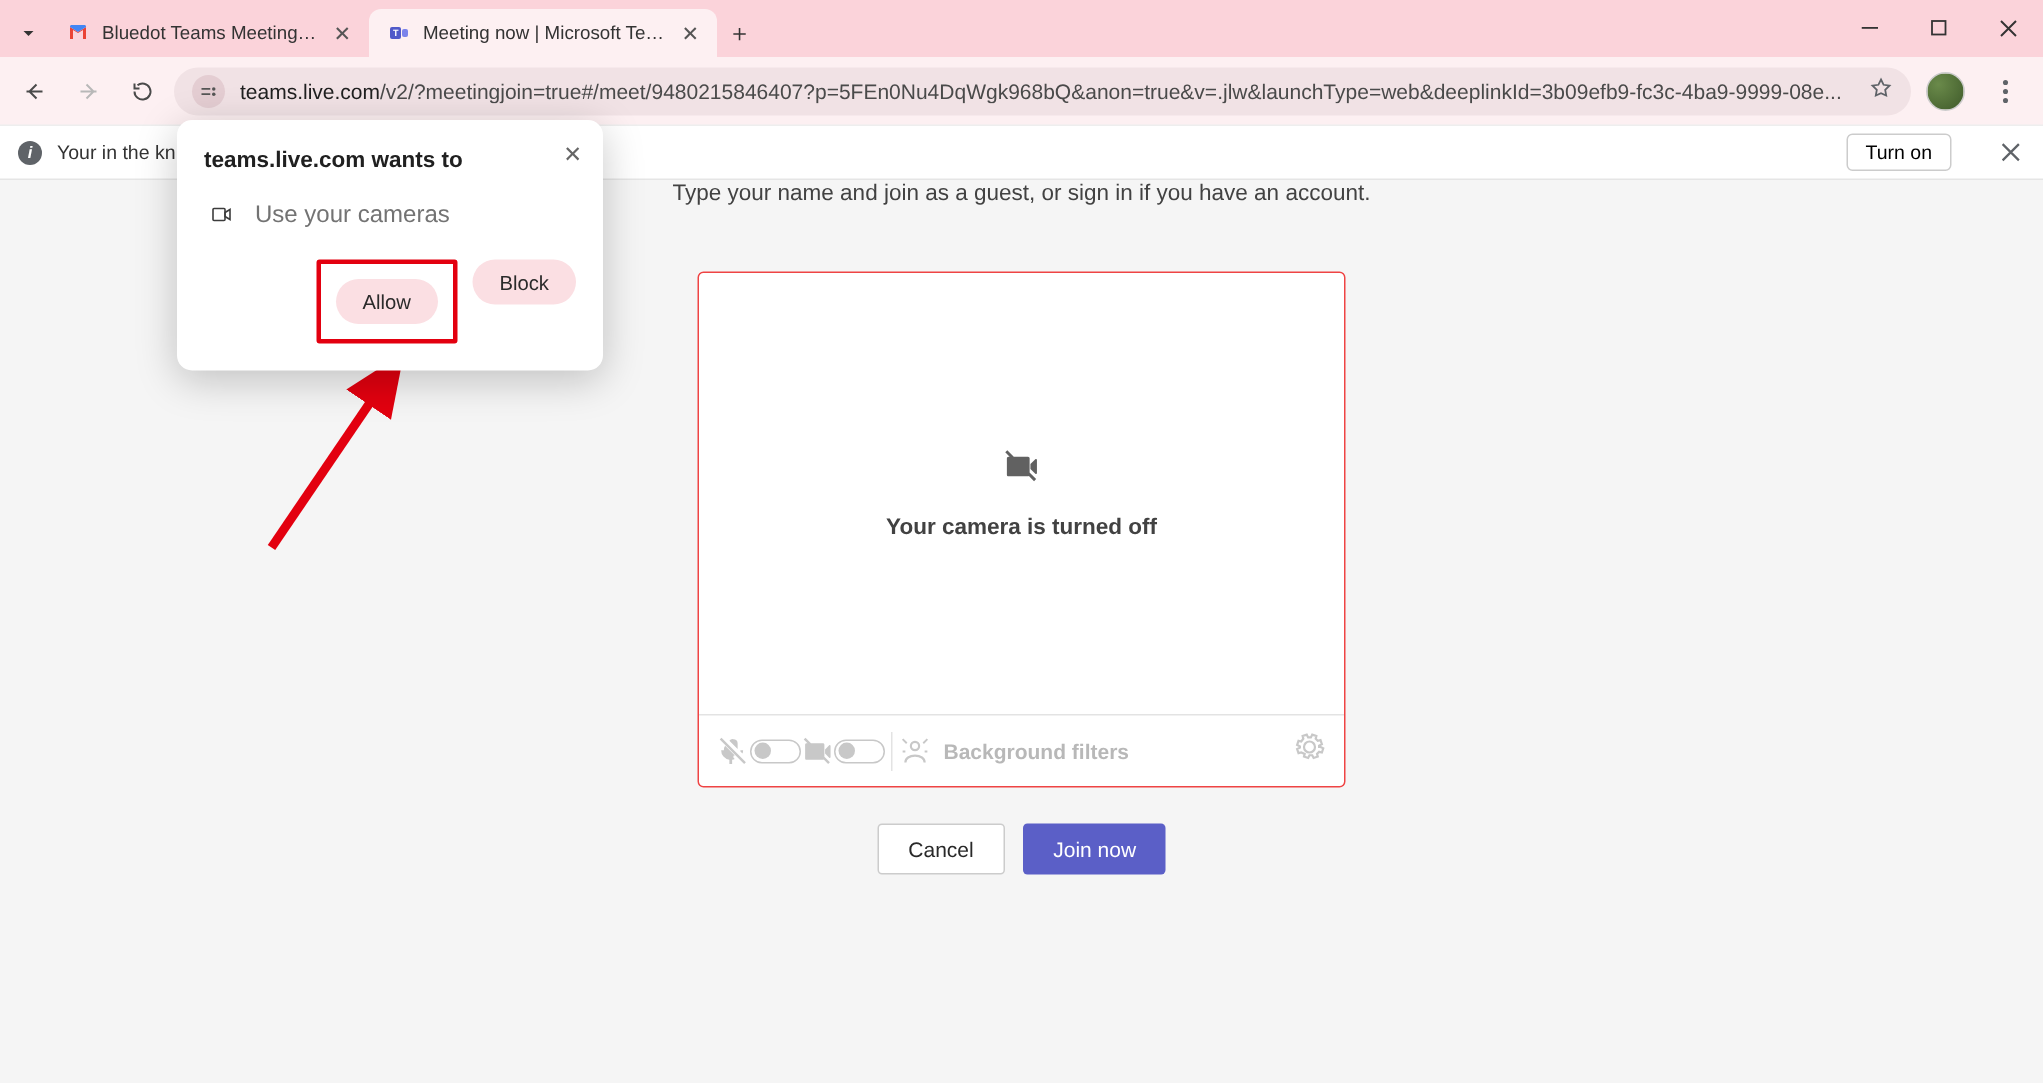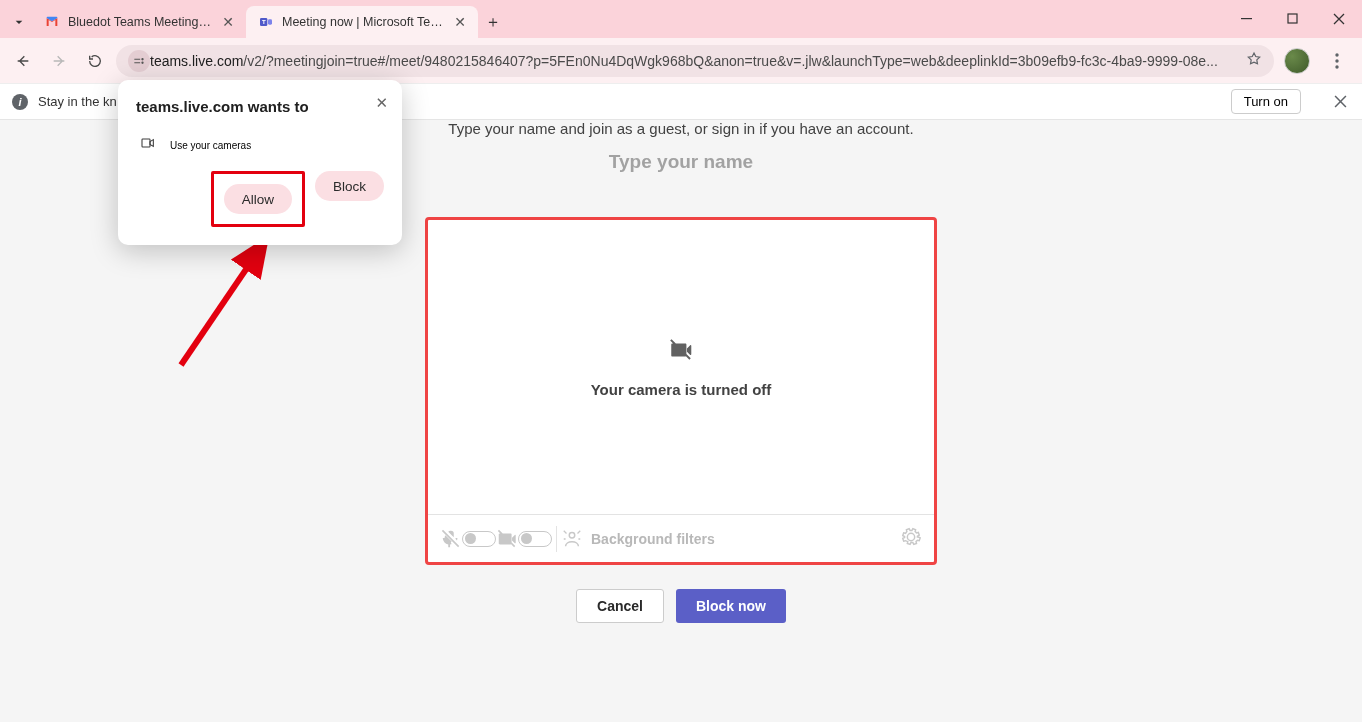--- a/index.html
+++ b/index.html
@@ -14,61 +14,61 @@
   .tabstrip .tab .close { font-size: 14px; color:#555; }
   .tabstrip .caret { width:26px; height:32px; display:flex; align-items:center; justify-content:center; color:#333; }
   .tabstrip .newtab { width:30px; height:32px; display:flex; align-items:center; justify-content:center; color:#333; font-size:16px; }
   .winctrls { position:absolute; right:0; top:0; height:38px; display:flex; }
   .winctrls .wc { width:46px; display:flex; align-items:center; justify-content:center; color:#333; }
 
   
   .toolbar { height: 46px; background: #fdf0f2; display:flex; align-items:center; padding: 0 8px; gap: 6px; border-bottom: 1px solid #eee; }
   .toolbar .navbtn { width:30px; height:30px; display:flex; align-items:center; justify-content:center; color:#5f6368; border-radius:50%; }
   .toolbar .navbtn.disabled { color:#b3b3b3; }
-  .omnibox { flex:1; height:32px; background:#f1e2e5; border-radius:16px; display:flex; align-items:center; padding:0 12px; color:#333; font-size:14px; }
+  .omnibox { flex:1; height:32px; background:#f1e2e5; border-radius:16px; display:flex; align-items:center; padding:0 12px; color:#333; font-size:14px; gap:10px; }
   .omnibox .sitechip { width:22px; height:22px; border-radius:50%; background:#e4cdd2; display:flex; align-items:center; justify-content:center; font-size:12px; }
   .omnibox .url { flex:1; white-space:nowrap; overflow:hidden; text-overflow:ellipsis; color:#4a4a4a; }
   .omnibox .url .origin { color:#202020; }
   .toolbar .iconbtn { width:34px; height:34px; display:flex; align-items:center; justify-content:center; border-radius:50%; color:#5f6368; }
   .toolbar .avatar { width:26px; height:26px; border-radius:50%; background: radial-gradient(circle at 30% 30%, #6a8a4a, #3f5a2a); border:1px solid #ccc; }
 
   
   .infobar { height:36px; background:#ffffff; border-bottom:1px solid #e5e5e5; display:flex; align-items:center; padding:0 12px; gap:10px; color:#333; font-size:13px; position: relative; }
   .infobar .info-icon { width:16px; height:16px; border-radius:50%; background:#5f6368; color:#fff; font-size:11px; display:flex; align-items:center; justify-content:center; font-style: italic; font-weight: bold;}
   .infobar .right { position:absolute; right:8px; display:flex; align-items:center; gap:25px; }
   .infobar .turnon { border:1px solid #ccc; background:#fff; padding:4px 12px; border-radius:4px; font-size:13px; }
   .infobar .xbtn { width:28px; height:28px; display:flex; align-items:center; justify-content:center; color:#5f6368; }
 
   
   .content { position:absolute; top:120px; left:0; right:0; bottom:0; background:#f5f5f5; }
   .prompt-line { text-align:center; font-size:15px; color:#424242; }
   .name-line { text-align:center; font-size:19px; font-weight:700; color:#a2a2a2; margin-top:14px; }
 
-  .video-panel { width:512px; margin:44px auto 0 auto; background:#fff; border:3px solid #ef4444; border-radius:4px; }
+  .video-panel { width:432px; margin:44px auto 0 auto; background:#fff; border:1px solid #ef4444; border-radius:4px; }
   .video-area { height:294px; display:flex; flex-direction:column; align-items:center; justify-content:center; gap:14px; }
   .camoff-msg { font-size:15px; font-weight:600; color:#424242; }
   .controls-row { height:48px; border-top:1px solid #e3e3e3; display:flex; align-items:center; padding:0 12px; gap:0; }
   .mut-icon { color:#c8c8c8; display:flex; align-items:center; }
   .toggle { width:34px; height:16px; border:1px solid #c8c8c8; border-radius:10px; position:relative; }
   .toggle::after { content:""; position:absolute; width:11px; height:11px; border-radius:50%; background:#c8c8c8; top:1.5px; left:2px; }
   .vsep { width:1px; height:26px; background:#e3e3e3; margin:0 4px; }
   .bgfilters { display:flex; align-items:center; gap:8px; color:#b8b8b8; font-size:14px; font-weight:600; }
   .spacer { flex:1; }
   .gear { color:#c8c8c8; }
 
   .action-row { display:flex; justify-content:center; gap:12px; margin-top:24px; }
-  .btn { height:34px; padding:0 20px; border-radius:3px; font-size:14px; font-weight:700; display:flex; align-items:center; }
+  .btn { height:34px; padding:0 20px; border-radius:3px; font-size:14px; font-weight:400; display:flex; align-items:center; }
   .btn-cancel { background:#fff; border:1px solid #ccc; color:#292929; }
   .btn-join { background:#5b5fc7; color:#fff; border:none; }
 
   
   .perm-popup { position:absolute; top:80px; left:118px; width:284px; background:#fff; border-radius:10px; box-shadow:0 6px 28px rgba(0,0,0,0.22); padding:18px 18px 18px 18px; z-index:50; }
   .perm-popup .ptitle { font-size:15px; font-weight:600; color:#202020; margin-bottom:14px; }
   .perm-popup .pclose { position:absolute; top:14px; right:14px; color:#666; font-size:15px; }
-  .perm-row { display:flex; align-items:flex-end; gap:14px; font-size:10px; color:#000000; padding:6px 0 6px 4px; }
+  .perm-row { display:flex; align-items:flex-start; gap:14px; font-size:16px; color:#737373; padding:6px 0 6px 4px; }
   .perm-actions { display:flex; justify-content:flex-end; gap:10px; margin-top:14px; }
   .perm-btn { height:30px; padding:0 18px; border-radius:16px; font-size:13.5px; background:#fbdfe3; border:none; color:#2b2b2b; display:flex; align-items:center; font-weight: 500;}
   .allow-highlight { border:3px solid #e3000f; padding:10px; border-radius: 2px;}
 
   
   .arrow-svg { position:absolute; top:200px; left:166px; z-index:49; }
 
   
   .svgicon { width:16px; height:16px; }
   .svgicon-lg { width:22px; height:22px; }
@@ -159,34 +159,33 @@
       <svg width="4" height="16" viewBox="0 0 4 16">
         <circle cx="2" cy="2" r="1.7" fill="#5f6368"></circle>
         <circle cx="2" cy="8" r="1.7" fill="#5f6368"></circle>
         <circle cx="2" cy="14" r="1.7" fill="#5f6368"></circle>
       </svg>
     </div>
 </div>
 
 <div class="infobar">
   <span class="info-icon">i</span>
-  <span>Stay in the kn</span>
+  <span>Your in the kn</span>
   <div class="right">
     <button class="turnon">Turn on</button>
     <span class="xbtn">
         <svg width="13" height="13" viewBox="0 0 12 12">
           <path d="M1 1l10 10M11 1L1 11" stroke="currentColor" stroke-width="1.4"></path>
         </svg>
       </span>
   </div>
 </div>
 
 <div class="content">
   <div class="prompt-line">Type your name and join as a guest, or sign in if you have an account.</div>
-  <div class="name-line">Type your name</div>
 
   <div class="video-panel">
     <div class="video-area">
       <span>
         <svg width="26" height="26" viewBox="0 0 24 24">
             <path fill="#616161" d="M17 10.5V7c0-.55-.45-1-1-1H6.83l10.17 10.17V10.5zm3.5-3l-3 3v3l3 3c.4.4 1 .12 1-.5v-8c0-.62-.6-.9-1-.5zM3.27 2L2 3.27 4.73 6H4c-.55 0-1 .45-1 1v10c0 .55.45 1 1 1h12c.21 0 .39-.08.55-.18L19.73 21 21 19.73 3.27 2z"></path>
           </svg>
       </span>
       <div class="camoff-msg">Your camera is turned off</div>
     </div>
@@ -216,21 +215,21 @@
       <span class="gear">
         <svg class="svgicon-lg" viewBox="0 0 24 24">
             <path fill="none" stroke="#c8c8c8" stroke-width="1.6" d="M12 8a4 4 0 1 0 0 8 4 4 0 0 0 0-8zm8 4l2 1-1 3-2-.5-1.5 1.5.5 2-3 1-1-2h-2l-1 2-3-1 .5-2L6 16l-2 .5-1-3 2-1v-1l-2-1 1-3 2 .5L7.5 6 7 4l3-1 1 2h2l1-2 3 1-.5 2L18 7.5l2-.5 1 3-2 1v1z"></path>
           </svg>
       </span>
     </div>
   </div>
 
   <div class="action-row">
     <button class="btn btn-cancel">Cancel</button>
-    <button class="btn btn-join">Block now</button>
+    <button class="btn btn-join">Join now</button>
   </div>
 </div>
 
 <div class="perm-popup">
   <div class="ptitle">teams.live.com wants to</div>
   <span class="pclose">✕</span>
   <div class="perm-row">
     <svg class="svgicon" viewBox="0 0 24 24">
         <rect x="3" y="6" width="12" height="12" rx="1" fill="none" stroke="#3c3c3c" stroke-width="1.6"></rect>
         <path d="M15 10l5-3v10l-5-3z" fill="none" stroke="#3c3c3c" stroke-width="1.6"></path>

